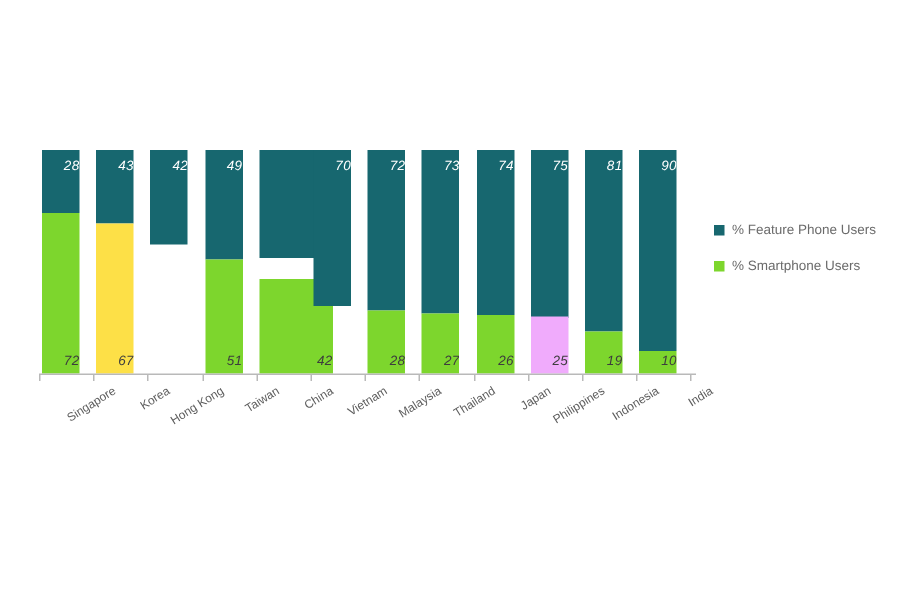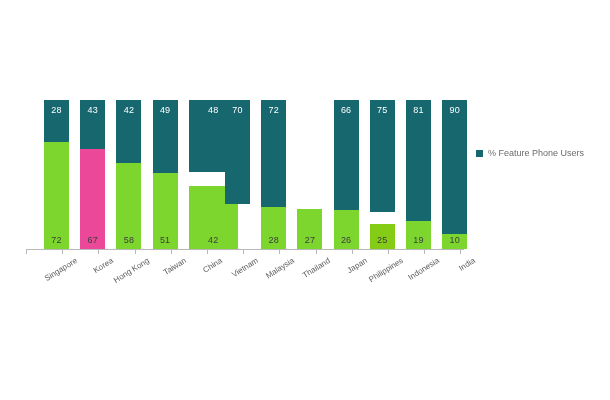--- a/index.html
+++ b/index.html
@@ -33,25 +33,26 @@
 
   .bar-group {
     position: absolute;
     bottom: 0;
     top: 0;
     width: 25px;
   }
 
   .seg {
     position: absolute;
-    left: 16px;
+    left: 0;
     width: 100%;
     box-sizing: border-box;
-    text-align: center;
+    text-align: right;
     overflow: hidden;
+    font-style: italic;
   }
   .seg-feature {
     top: 0;
     background: #17676f;
     color: #ffffff;
   }
   .seg-smart {
     bottom: 0;
     background: #7dd62d;
     color: #3d3d3d;
@@ -142,31 +143,28 @@
           <span class="seg-label">28</span>
         </div>
         <div class="seg seg-smart" style="height: 107.28px; background: rgb(125, 214, 45);">
           <span class="seg-label">72</span>
         </div>
       </div>
       <div class="bar-group" style="left: 36.2px;">
         <div class="seg seg-feature" style="height: 49.17px; background: rgb(23, 103, 111);">
           <span class="seg-label">43</span>
         </div>
-        <div class="seg seg-smart" style="height: 99.83px; background: #ec4899;">
+        <div class="seg seg-smart" style="height: 99.83px; background: #fde047;">
           <span class="seg-label">67</span>
         </div>
       </div>
       <div class="bar-group" style="left: 72.4px;">
         <div class="seg seg-feature" style="height: 62.58px; background: rgb(23, 103, 111);">
           <span class="seg-label">42</span>
         </div>
-        <div class="seg seg-smart" style="height: 86.42px; background: rgb(125, 214, 45);">
-          <span class="seg-label">58</span>
-        </div>
       </div>
       <div class="bar-group" style="left: 108.6px;">
         <div class="seg seg-feature" style="height: 73.01px; background: rgb(23, 103, 111);">
           <span class="seg-label">49</span>
         </div>
         <div class="seg seg-smart" style="height: 75.99px; background: rgb(125, 214, 45); padding-left: 12px;">
           <span class="seg-label">51</span>
         </div>
       </div>
       <div class="bar-group" style="left: 144.8px; padding-left: 24px;">
@@ -184,37 +182,40 @@
       </div>
       <div class="bar-group" style="left: 217.2px;">
         <div class="seg seg-feature" style="height: 107.28px; background: rgb(23, 103, 111);">
           <span class="seg-label">72</span>
         </div>
         <div class="seg seg-smart" style="height: 41.72px; background: rgb(125, 214, 45);">
           <span class="seg-label">28</span>
         </div>
       </div>
       <div class="bar-group" style="left: 253.4px;">
+        <div class="seg seg-feature" style="height: 108.77px; background: rgb(23, 103, 111);">
+          <span class="seg-label">73</span>
+        </div>
         <div class="seg seg-smart" style="height: 40.23px; background: rgb(125, 214, 45);">
           <span class="seg-label">27</span>
         </div>
       </div>
       <div class="bar-group" style="left: 289.6px;">
         <div class="seg seg-feature" style="height: 110.26px; background: rgb(23, 103, 111);">
-          <span class="seg-label">66</span>
+          <span class="seg-label">74</span>
         </div>
         <div class="seg seg-smart" style="height: 38.74px; background: rgb(125, 214, 45);">
           <span class="seg-label">26</span>
         </div>
       </div>
       <div class="bar-group" style="left: 325.8px;">
         <div class="seg seg-feature" style="height: 111.75px; background: rgb(23, 103, 111);">
           <span class="seg-label">75</span>
         </div>
-        <div class="seg seg-smart" style="height: 25px; background: #84cc16;">
+        <div class="seg seg-smart" style="height: 38px; background: #f0abfc;">
           <span class="seg-label">25</span>
         </div>
       </div>
       <div class="bar-group" style="left: 362px;">
         <div class="seg seg-feature" style="height: 120.69px; background: rgb(23, 103, 111);">
           <span class="seg-label">81</span>
         </div>
         <div class="seg seg-smart" style="height: 28.31px; background: rgb(125, 214, 45);">
           <span class="seg-label">19</span>
         </div>
@@ -228,20 +229,24 @@
         </div>
       </div>
     </div>
 
   <div id="x-axis-line"></div>
 
   <div id="legend">
       <div class="legend-row">
         <span class="legend-swatch" style="background: rgb(23, 103, 111);"></span>
         <span class="legend-text">% Feature Phone Users</span>
+      </div>
+      <div class="legend-row">
+        <span class="legend-swatch" style="background: rgb(125, 214, 45);"></span>
+        <span class="legend-text">% Smartphone Users</span>
       </div>
     </div>
 
 <div class="tick" style="left: 26px;"></div>
     <div class="cat-label" style="left: 14px; width: 60px;">Singapore</div>
     <div class="tick" style="left: 62.2px;"></div>
     <div class="cat-label" style="left: 50.2px; width: 60px;">Korea</div>
     <div class="tick" style="left: 98.4px;"></div>
     <div class="cat-label" style="left: 86.4px; width: 60px;">Hong Kong</div>
     <div class="tick" style="left: 134.6px;"></div>

